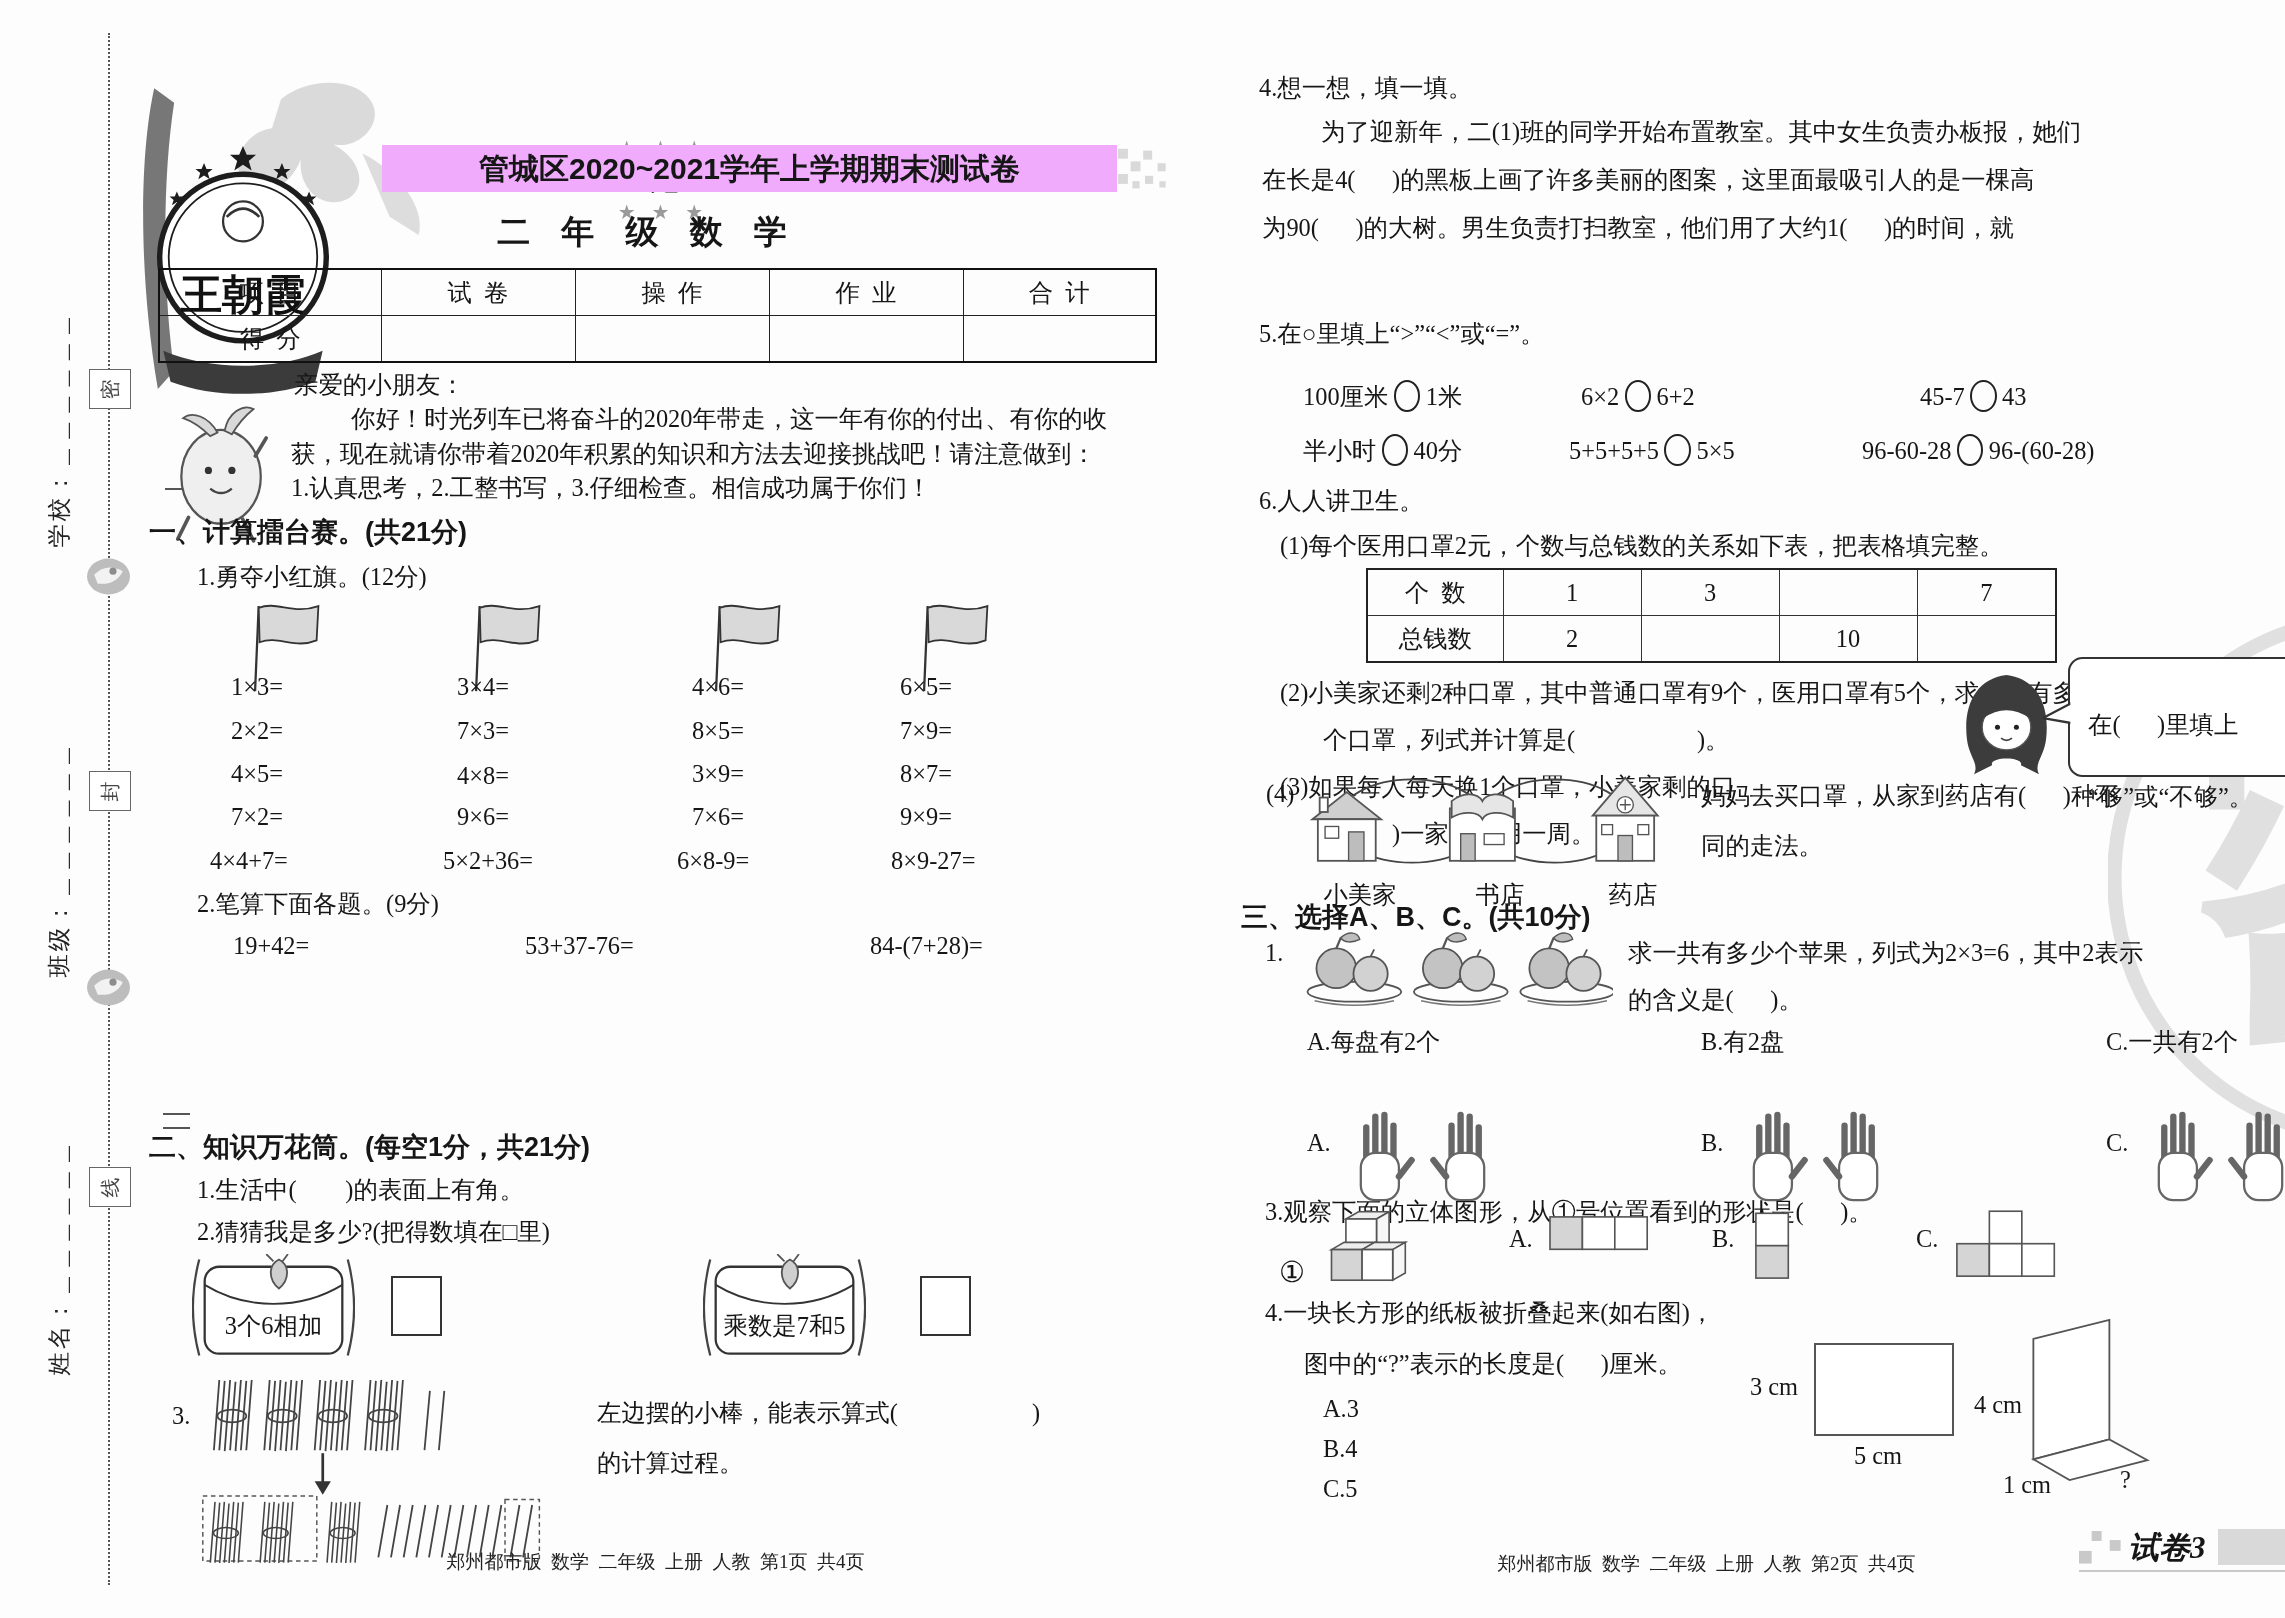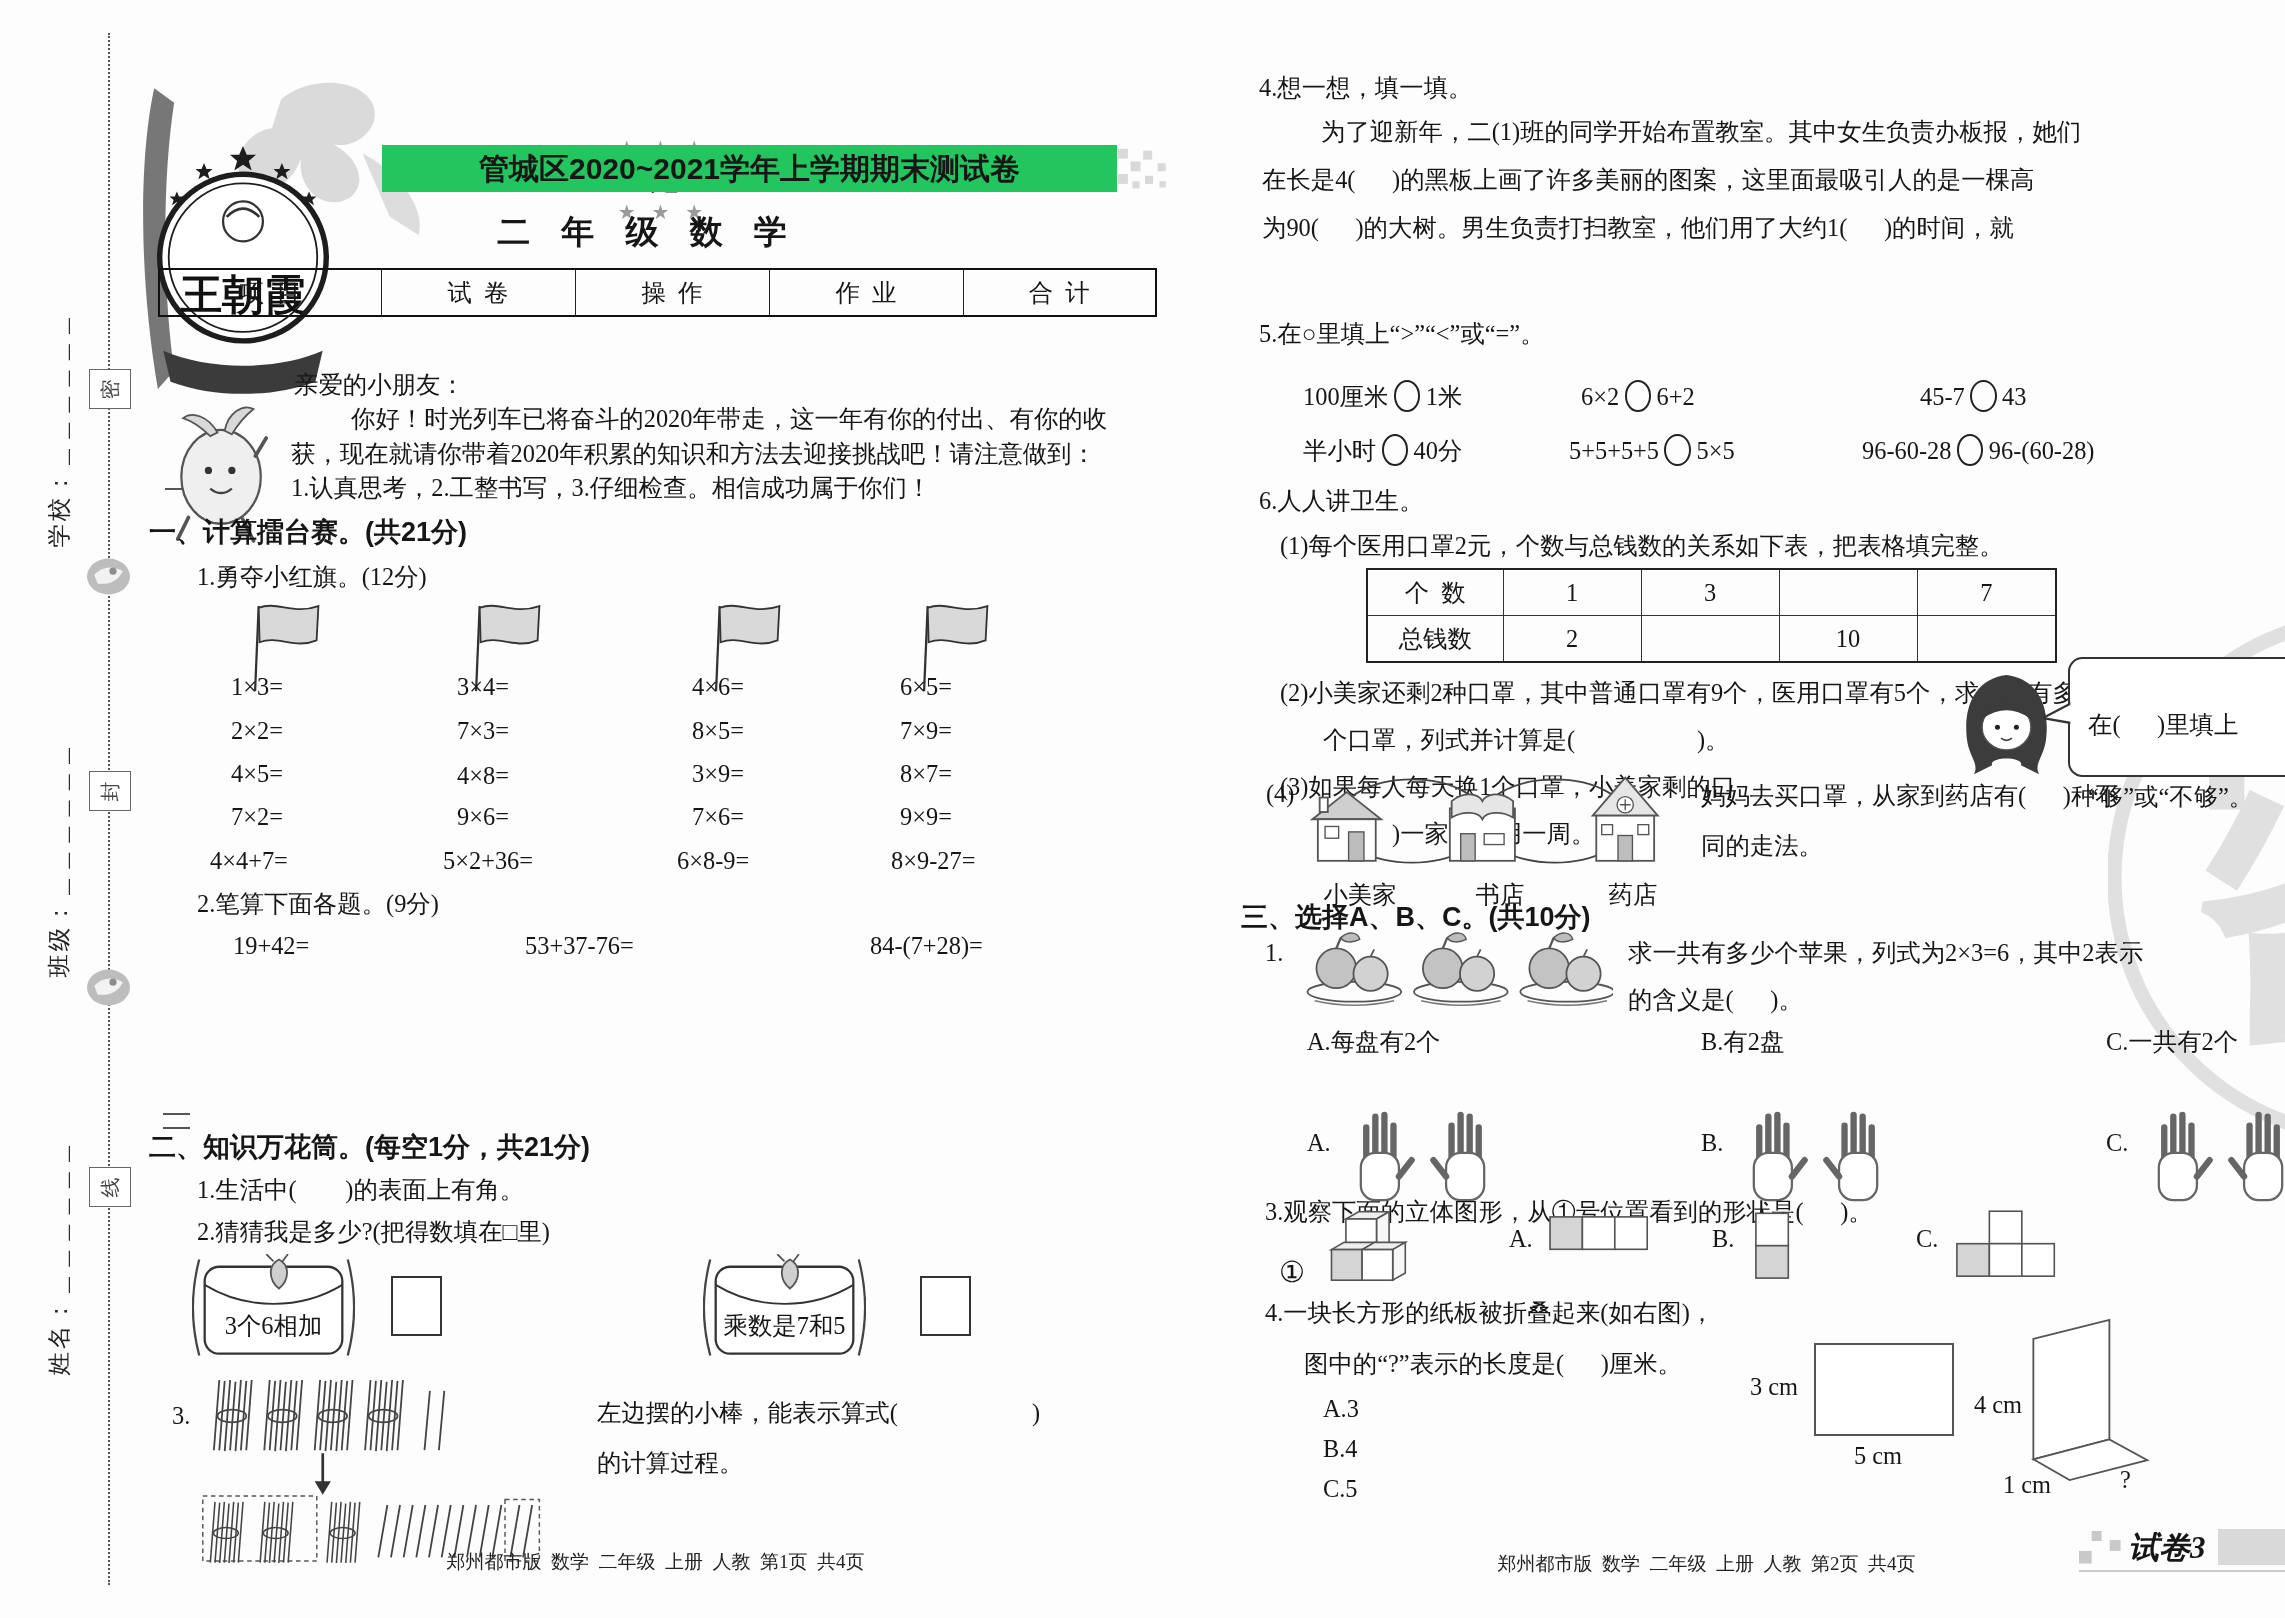--- a/index.html
+++ b/index.html
@@ -17,21 +17,21 @@
   table.score{border:2.7px solid #111;}
   table.score td{border:1.8px solid #222;height:43px;text-align:center;font-size:24.4px;}
   table.mask{border:2.3px solid #222;}
   table.mask td{border:1.4px solid #333;height:43px;text-align:center;font-size:24.4px;}
   .vlabel{transform:rotate(-90deg);transform-origin:center center;font-size:23.5px;letter-spacing:2.7px;
           text-align:center;color:#222;}
   .sealbox{width:40px;height:38px;border:1.4px solid #666;background:#fff;display:flex;
            align-items:center;justify-content:center;}
   .sealbox span{transform:rotate(-90deg);font-size:20px;color:#444;}
   .dotline{border-left:2.7px dotted #555;}
-  .banner{background:#22c55e;}
+  .banner{background:#f0abfc;}
   .tag-italic{font-style:italic;font-weight:700;}
   .stars{color:#9a9a9a;font-size:20px;letter-spacing:5.4px;}
   .underlinebar{background:#c9c9c9;}
 </style>
 </head>
 <body>
 
 <div class="page">
 
   <div class="abs dotline" style="left:108px;top:33px;height:1552px;width:0;"></div>
@@ -107,20 +107,27 @@
 
   <table class="abs grid score" style="left:158px;top:268px;width:995px;padding-left:8px;">
     <colgroup><col style="width:222px"><col style="width:194px"><col style="width:194px"><col style="width:194px"><col style="width:193px"></colgroup>
     <tbody><tr>
       <td>项  目</td>
       <td>试  卷</td>
       <td>操  作</td>
       <td>作  业</td>
       <td>合  计</td>
     </tr>
+    <tr>
+      <td>得  分</td>
+      <td></td>
+      <td></td>
+      <td></td>
+      <td></td>
+    </tr>
   </tbody></table>
 
   <svg class="abs" style="left:165px;top:391px;" width="113" height="158" viewBox="0 0 125 175">
     <ellipse cx="62" cy="95" rx="44" ry="52" fill="#efefef" stroke="#555" stroke-width="2.5"></ellipse>
     <path d="M58,46 C48,28 30,22 20,30 C32,34 42,42 50,50 Z" fill="#d9d9d9" stroke="#555" stroke-width="2"></path>
     <path d="M66,44 C70,24 86,14 98,20 C88,28 80,38 74,48 Z" fill="#d9d9d9" stroke="#555" stroke-width="2"></path>
     <circle cx="48" cy="88" r="4" fill="#333"></circle>
       <circle cx="74" cy="88" r="4" fill="#333"></circle>
     <path d="M50,108 Q62,118 74,108" fill="none" stroke="#444" stroke-width="2.5"></path>
     <path d="M100,72 L112,52" stroke="#555" stroke-width="4" stroke-linecap="round"></path>

